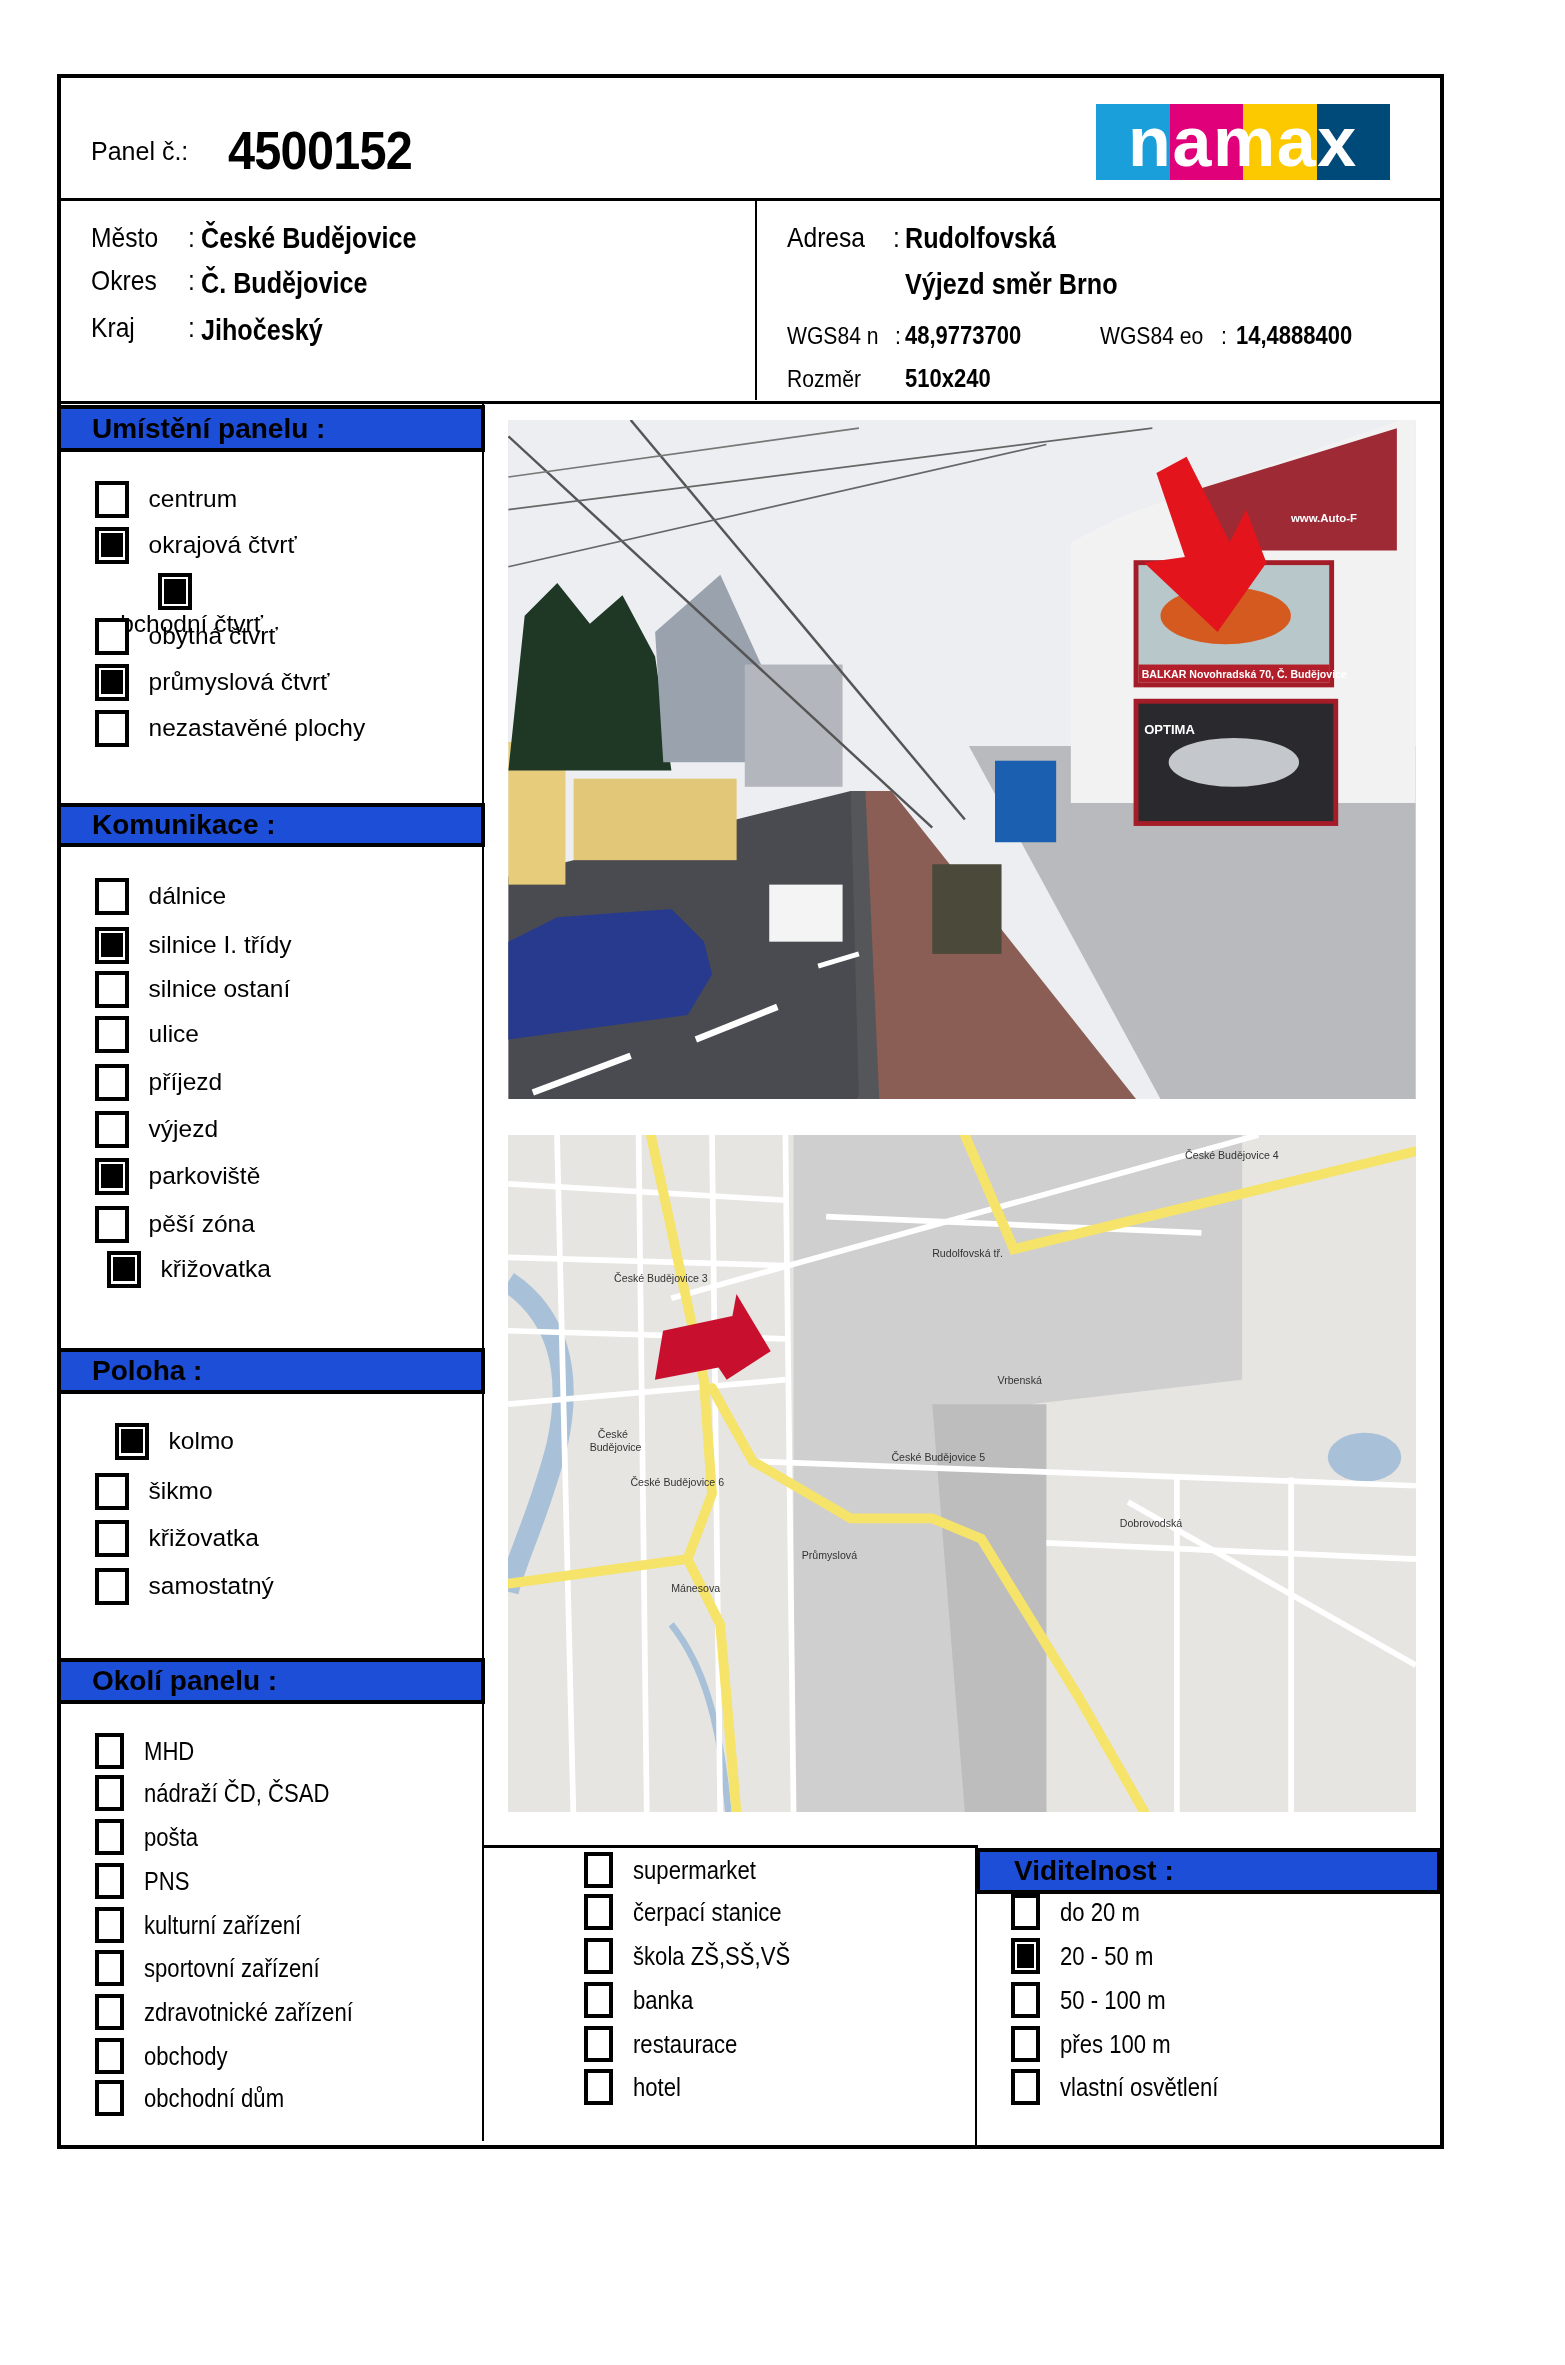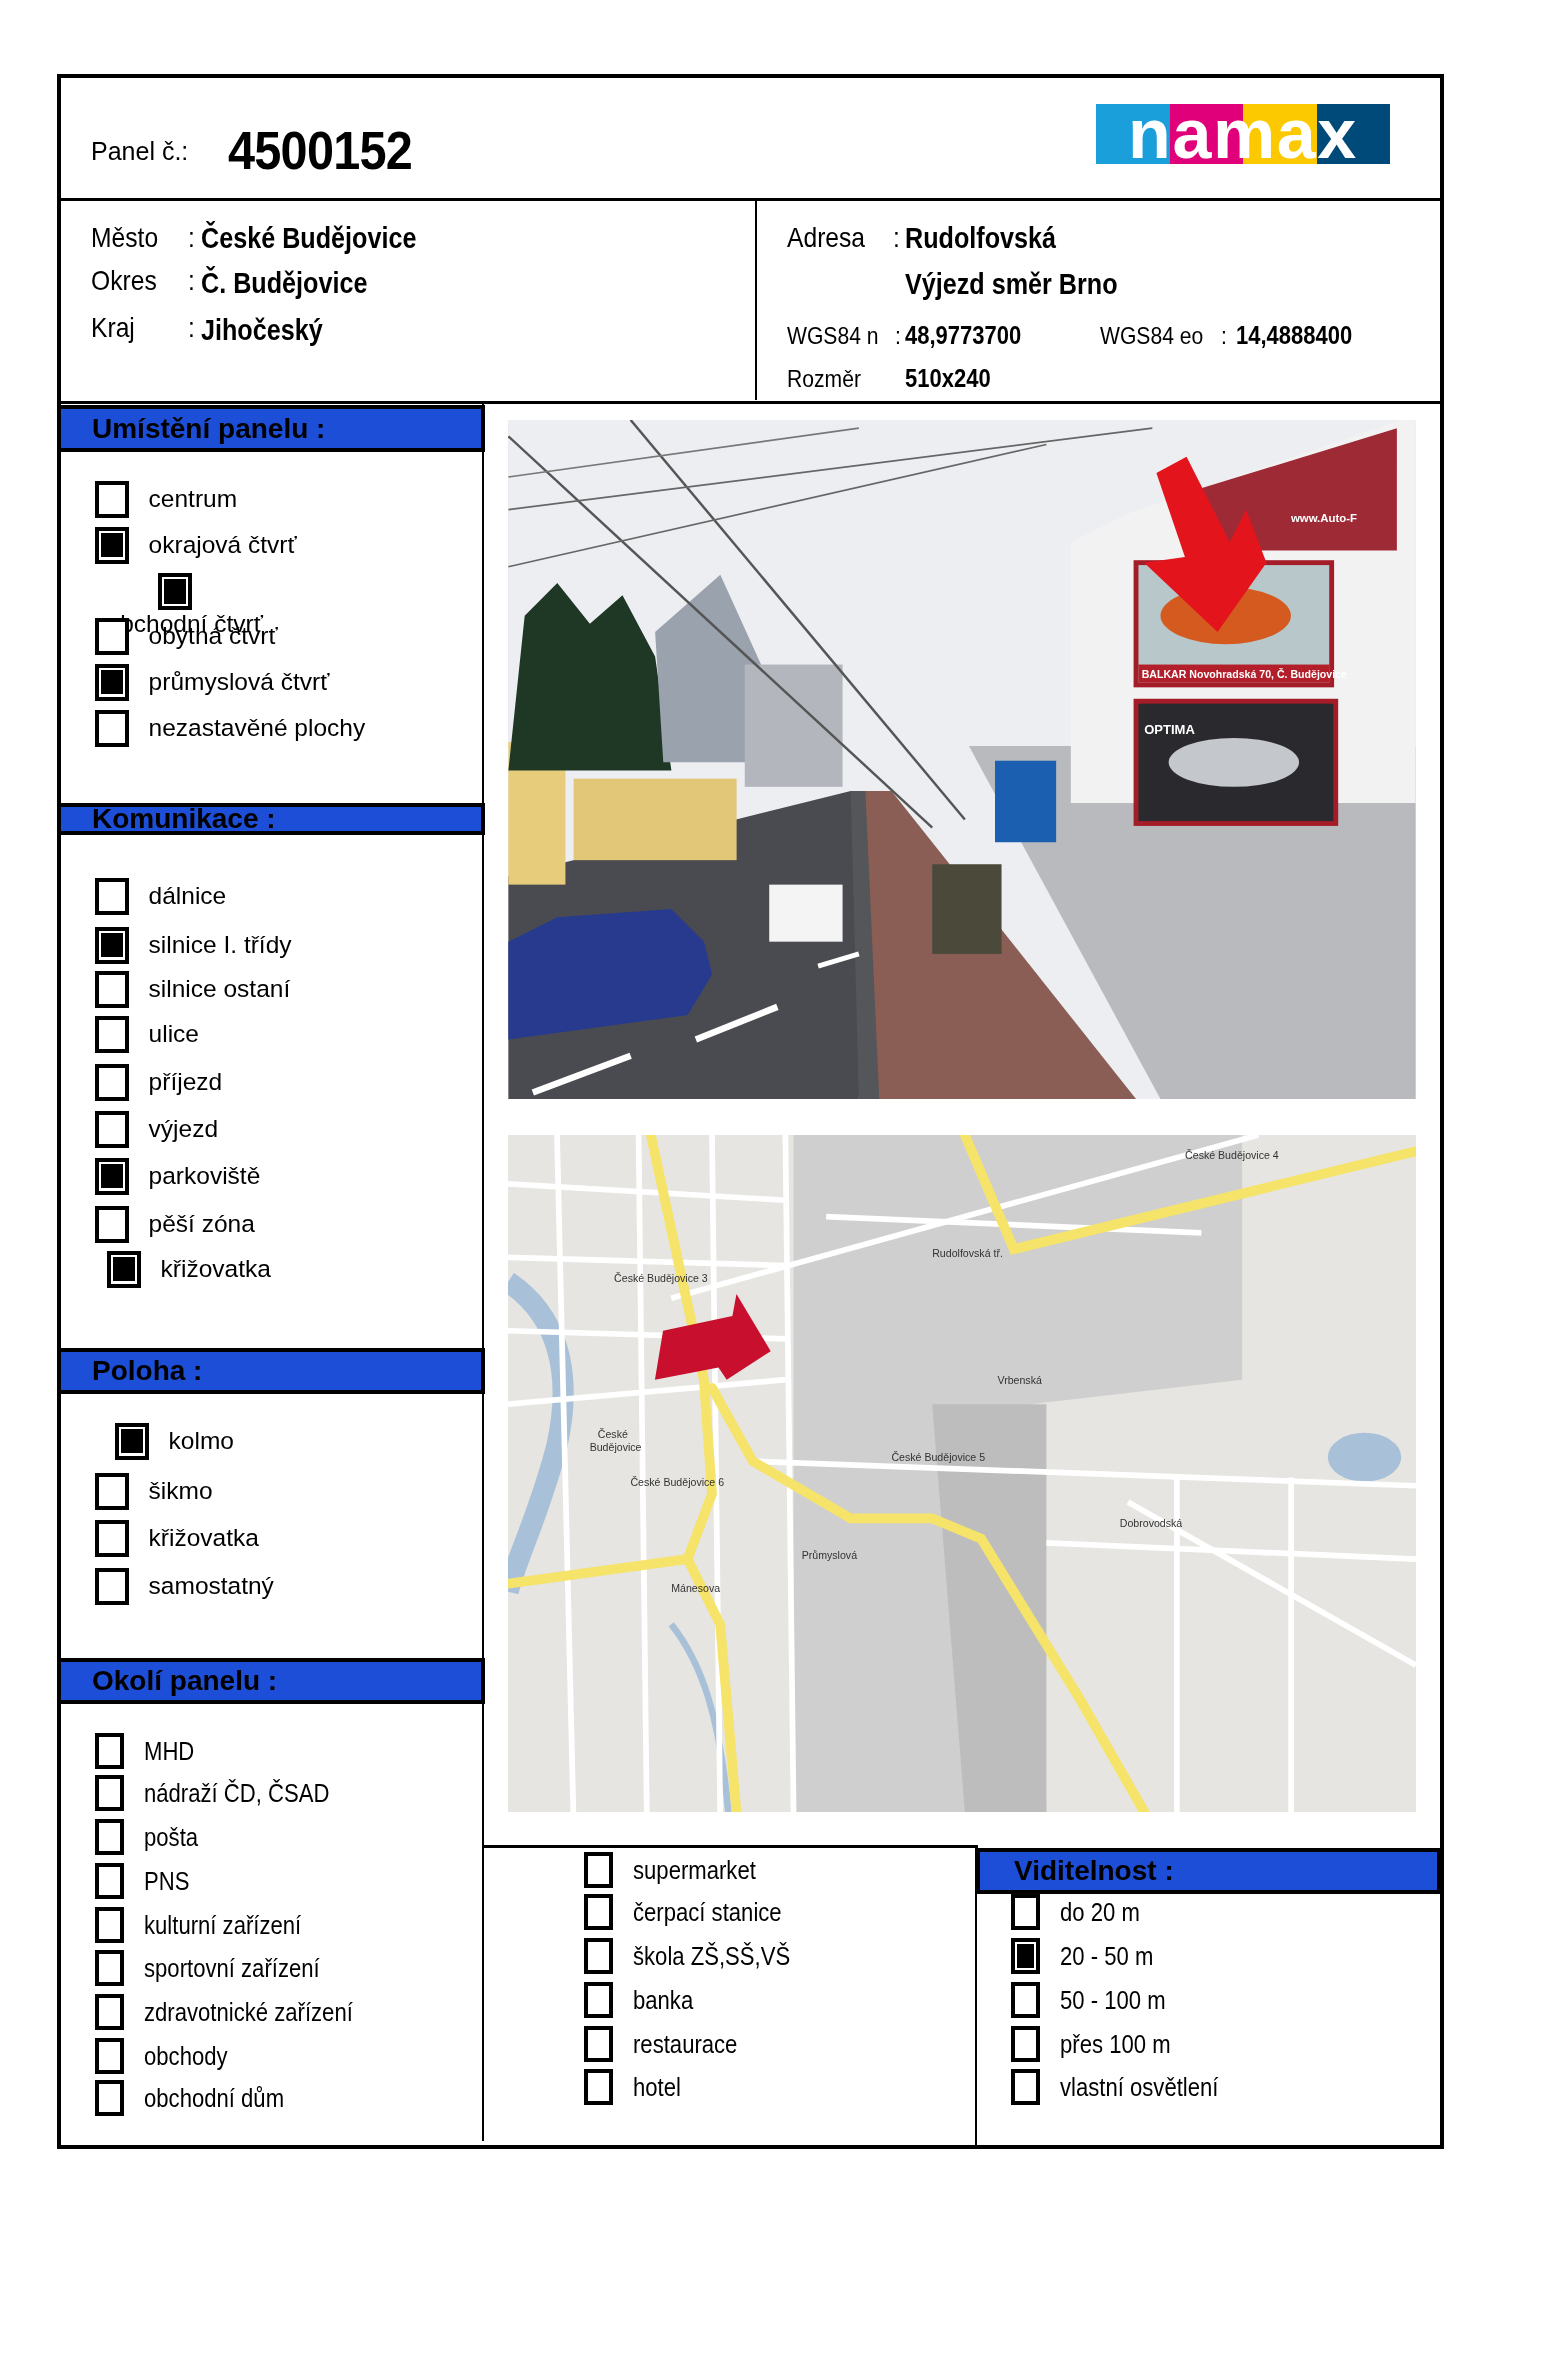--- a/index.html
+++ b/index.html
@@ -5,21 +5,21 @@
   html, body { margin:0; padding:0; background:#ffffff; }
   body { width:1565px; height:2366px; position:relative; font-family:"Liberation Sans", sans-serif; color:#000; overflow:hidden; }
   .abs { position:absolute; }
   .frame { left:57px; top:74px; width:1379px; height:2067px; border:4.9px solid #000; box-sizing:content-box; }
   .hline { position:absolute; background:#000; }
   .vline { position:absolute; background:#000; }
 
   .panel-label { left:91px; top:137px; font-size:25px; }
   .panel-num { left:228px; top:119px; font-size:54px; font-weight:bold; letter-spacing:-0.8px; transform:scaleX(0.9); transform-origin:left top; }
 
-  .logo { left:1096px; top:104px; width:294px; height:60px; display:flex; }
+  .logo { left:1096px; top:104px; width:294px; height:76px; display:flex; }
   .logo .seg { height:100%; flex:1; display:flex; align-items:center; justify-content:center; }
   .logo-text { position:absolute; left:0; top:0; width:100%; height:100%; display:flex; align-items:center; justify-content:center; color:#fff; font-weight:bold; font-size:70px; letter-spacing:1.6px; line-height:1; }
 
   .info-lbl { font-size:28px; transform:scaleX(0.88); transform-origin:left top; white-space:nowrap; }
   .info-val { font-size:28.6px; font-weight:bold; transform:scaleX(0.88); transform-origin:left top; white-space:nowrap; }
   .info-small-lbl { font-size:24px; transform:scaleX(0.88); transform-origin:left top; white-space:nowrap; }
   .info-small-val { font-size:25px; font-weight:bold; transform:scaleX(0.88); transform-origin:left top; white-space:nowrap; }
 
   .sect-head { position:absolute; background:#1d4ed8; border:4.1px solid #000; box-sizing:border-box; font-weight:bold; font-size:28px; padding-left:31px; display:flex; align-items:center; }
   .sect-head span { display:inline-block; }
@@ -84,21 +84,21 @@
 <div class="abs info-small-lbl" style="left:787px;top:365px;">Rozměr</div>
 <div class="abs info-small-val" style="left:905px;top:364px;">510x240</div>
 
 <div class="vline" style="left:482px;top:404px;width:2.4px;height:1737px;"></div>
 
 <div class="sect-head" style="left:57px;top:405px;width:428px;height:47px;">
     <span>Umístění panelu :</span>
   </div>
 <div id="umisteni-list"></div>
 
-<div class="sect-head" style="left:57px;top:803px;width:428px;height:32px;">
+<div class="sect-head" style="left:57px;top:803px;width:428px;height:44px;">
     <span>Komunikace :</span>
   </div>
 
 <div class="sect-head" style="left:57px;top:1348px;width:428px;height:46px;">
     <span>Poloha :</span>
   </div>
 
 <div class="sect-head" style="left:57px;top:1658px;width:428px;height:46px;">
     <span>Okolí panelu :</span>
   </div>

